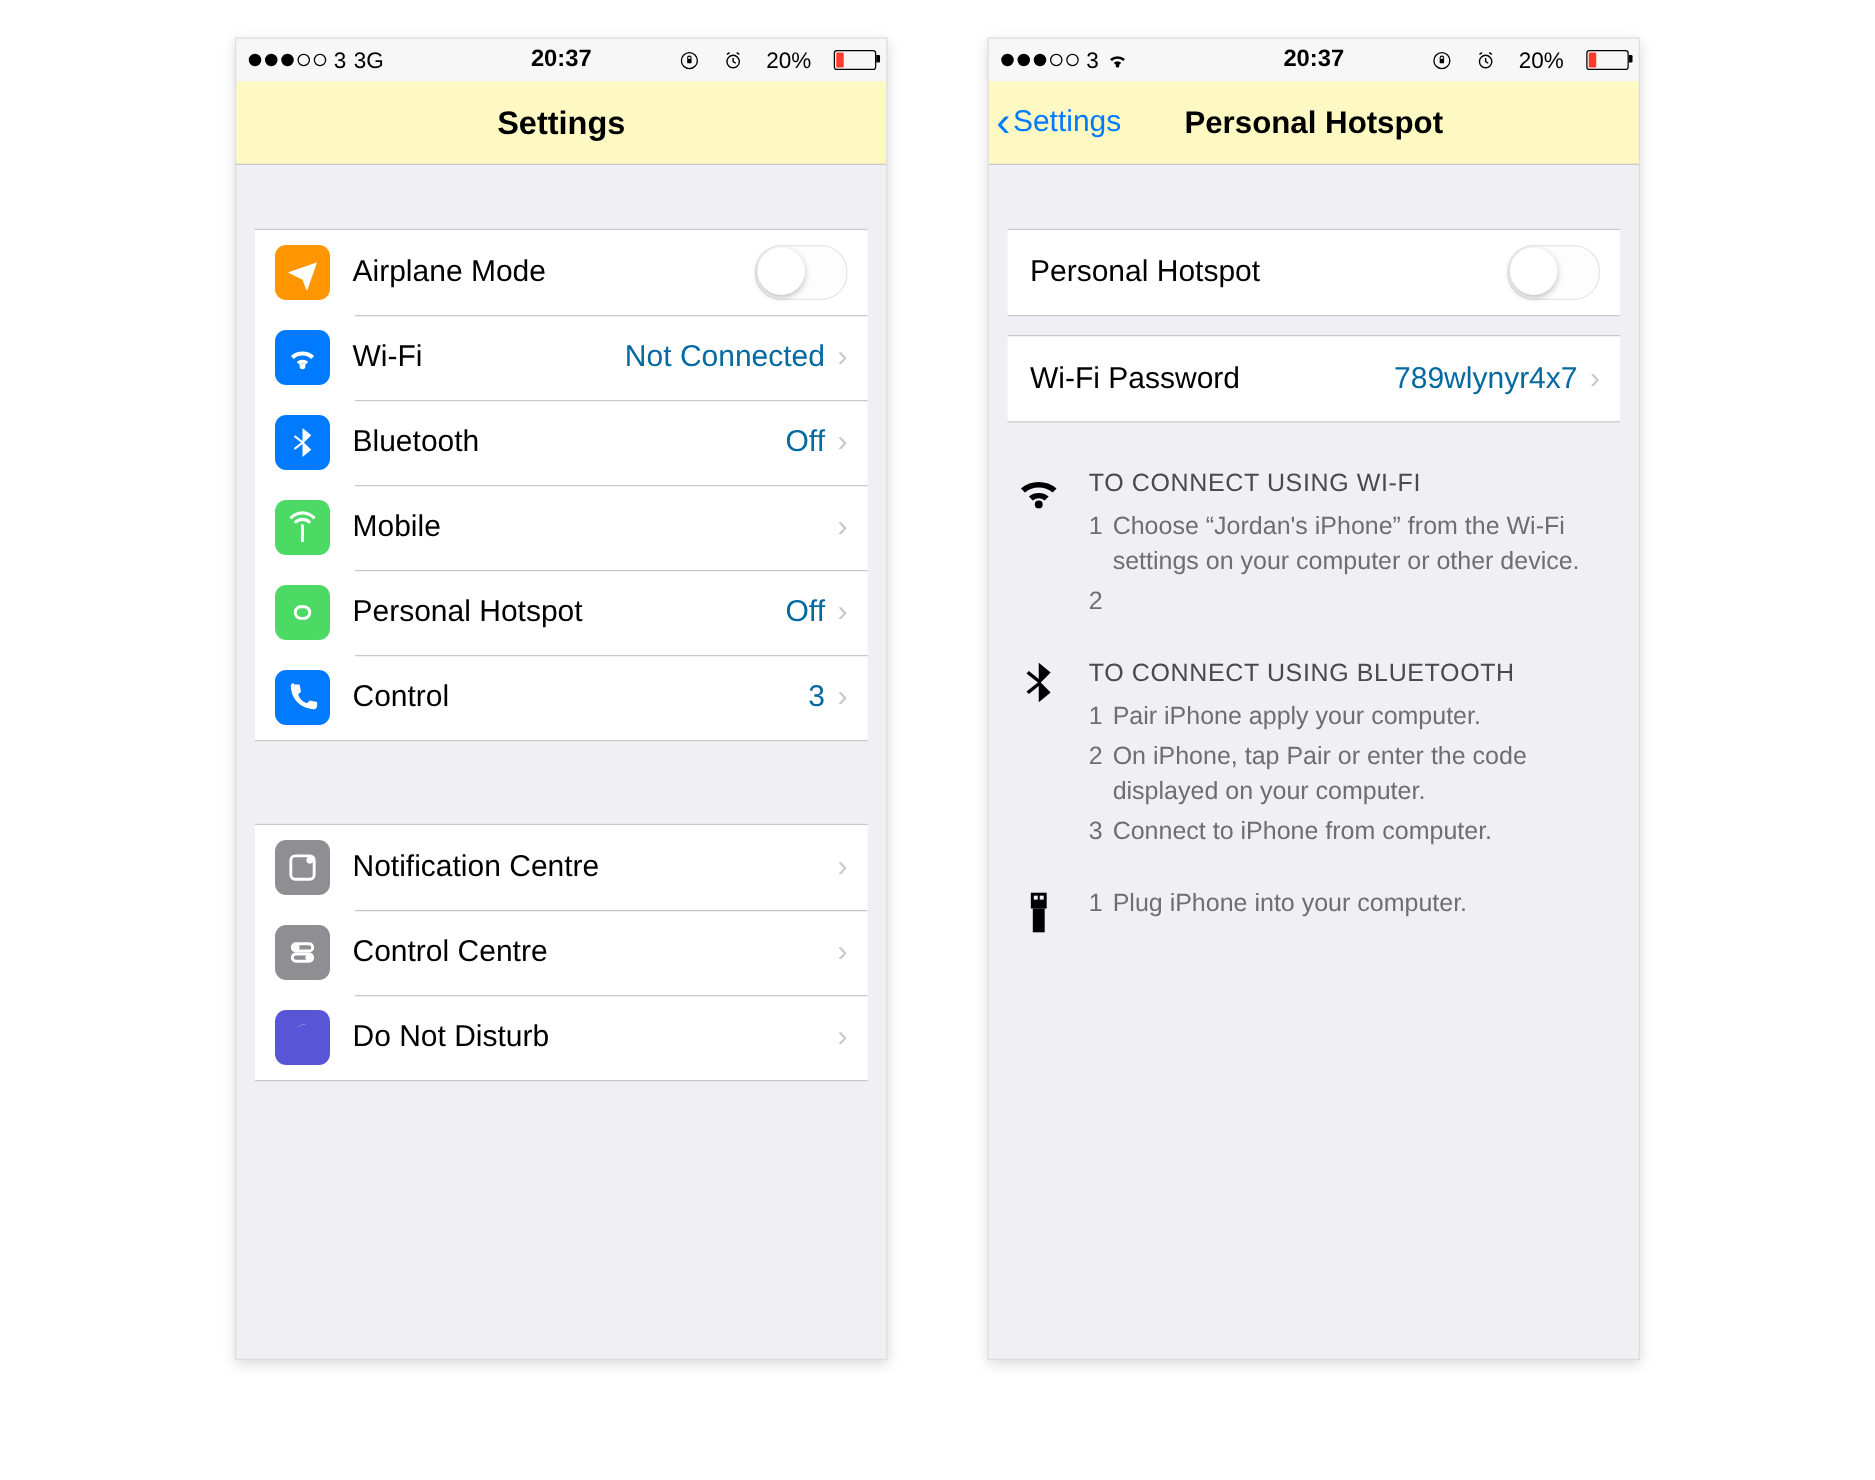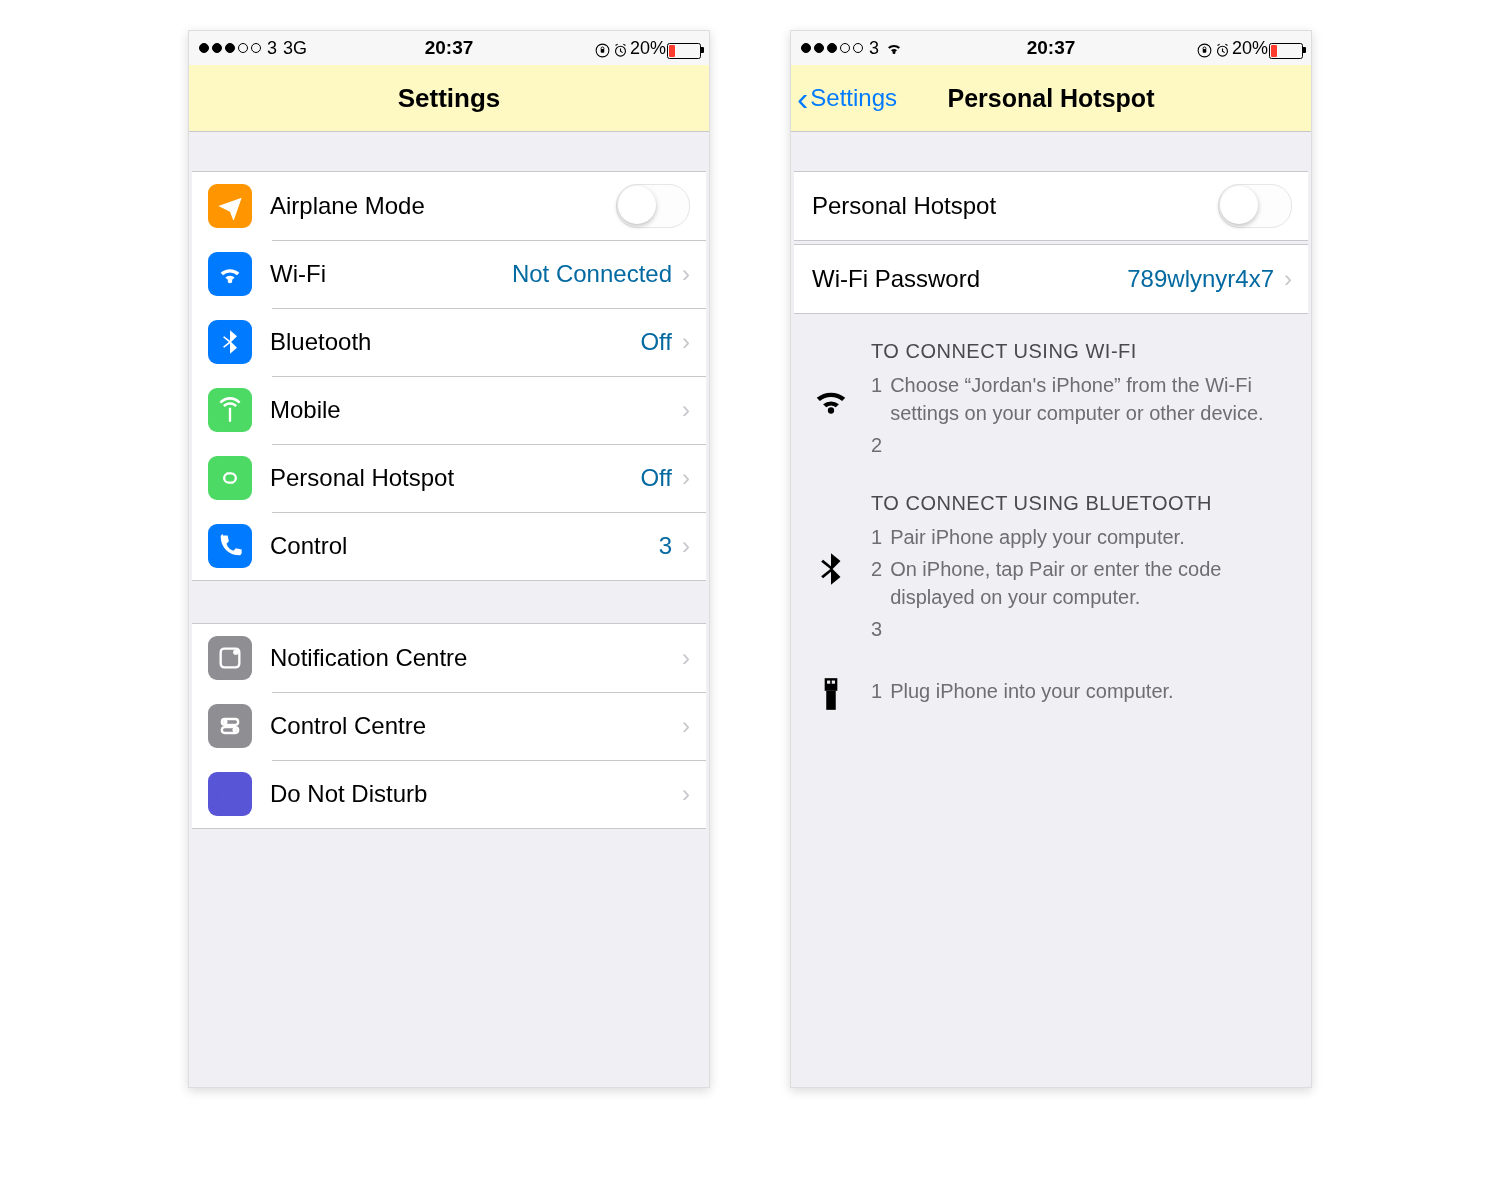--- a/index.html
+++ b/index.html
@@ -25,21 +25,21 @@
     height: 34px;
     display: flex;
     align-items: center;
     font-size: 18px;
     font-weight: 500;
     padding: 0 8px;
     background: #f7f7f8;
   }
   .sb-left { display:flex; align-items:center; gap:6px; flex:1; }
   .sb-center { flex:0 0 auto; font-weight:600; font-size:19px;}
-  .sb-right { flex:1; display:flex; justify-content:flex-end; align-items:flex-end; gap:1px; }
+  .sb-right { flex:1; display:flex; justify-content:flex-end; align-items:center; gap:18px; }
   .dots { display:flex; gap:3px; align-items:center; margin-left:2px;}
   .dot { width:8px; height:8px; border-radius:50%; border:1.2px solid #000; }
   .dot.fill { background:#000; }
   .carrier-text { font-size:18px; font-weight:400; }
   .wifi-mini svg { width:18px; height:18px; display:block;}
   .battery {
     width: 32px; height: 14px; border:1.3px solid #000; border-radius:2.5px; position:relative;
   }
   .battery::after{
     content:""; position:absolute; right:-4px; top:3px; width:3px; height:6px; background:#000; border-radius:0 1px 1px 0;
@@ -58,21 +58,21 @@
   .nav-title {
     position:absolute; left:0; right:0; text-align:center;
     font-size: 26px; font-weight: 600; color:#000;
     pointer-events:none;
   }
   .nav-back {
     display:flex; align-items:center; color:#007aff; font-size:24px; padding-left:6px; gap:2px;
   }
   .nav-back .chev { font-size:34px; line-height:0; font-weight:400;}
   
-  .group { margin: 3px; }
+  .group { margin: 15px; }
   .group-header-space { height: 36px; }
   .row {
     background:#ffffff;
     display:flex;
     align-items:center;
     min-height: 68px;
     padding: 0 16px 0 16px;
     position: relative;
   }
   .row + .row::before{
@@ -101,21 +101,20 @@
     padding: 10px 18px 10px 18px;
     font-size: 20px;
     color:#6d6d72;
     line-height:1.35;
   }
   
   .instr {
     padding: 20px 18px 6px 18px;
     display:flex;
     gap:18px;
-    align-items:center;
   }
   .instr-icon { width:44px; flex-shrink:0; display:flex; justify-content:center; padding-top:2px;}
   .instr-icon svg { width:38px; height:38px; }
   .instr-body { flex:1; color:#6d6d72; font-size:20px; line-height:1.4;}
   .instr-title { color:#4a4a4e; letter-spacing:0.5px; margin-bottom:6px; font-size:20px;}
   .instr-step { display:flex; gap:8px; margin-bottom:4px;}
   .instr-step .num { flex-shrink:0;}
   .row.noicon .row-label { margin-left:2px; }
 </style>
 </head>
@@ -372,20 +371,21 @@
       <div class="instr-step">
           <span class="num">1</span>
           <span>Pair iPhone apply your computer.</span>
         </div>
       <div class="instr-step">
           <span class="num">2</span>
           <span>On iPhone, tap Pair or enter the code displayed on your computer.</span>
         </div>
       <div class="instr-step">
           <span class="num">3</span>
+          <span>Connect to iPhone from computer.</span>
         </div>
     </div>
   </div>
 
   <div class="instr">
     <div class="instr-icon">
       <svg viewBox="0 0 24 24" fill="#000">
           <rect x="8" y="2" width="8" height="8"></rect>
           <rect x="9.5" y="3.5" width="2" height="2" fill="#efeff4"></rect>
           <rect x="12.5" y="3.5" width="2" height="2" fill="#efeff4"></rect>

